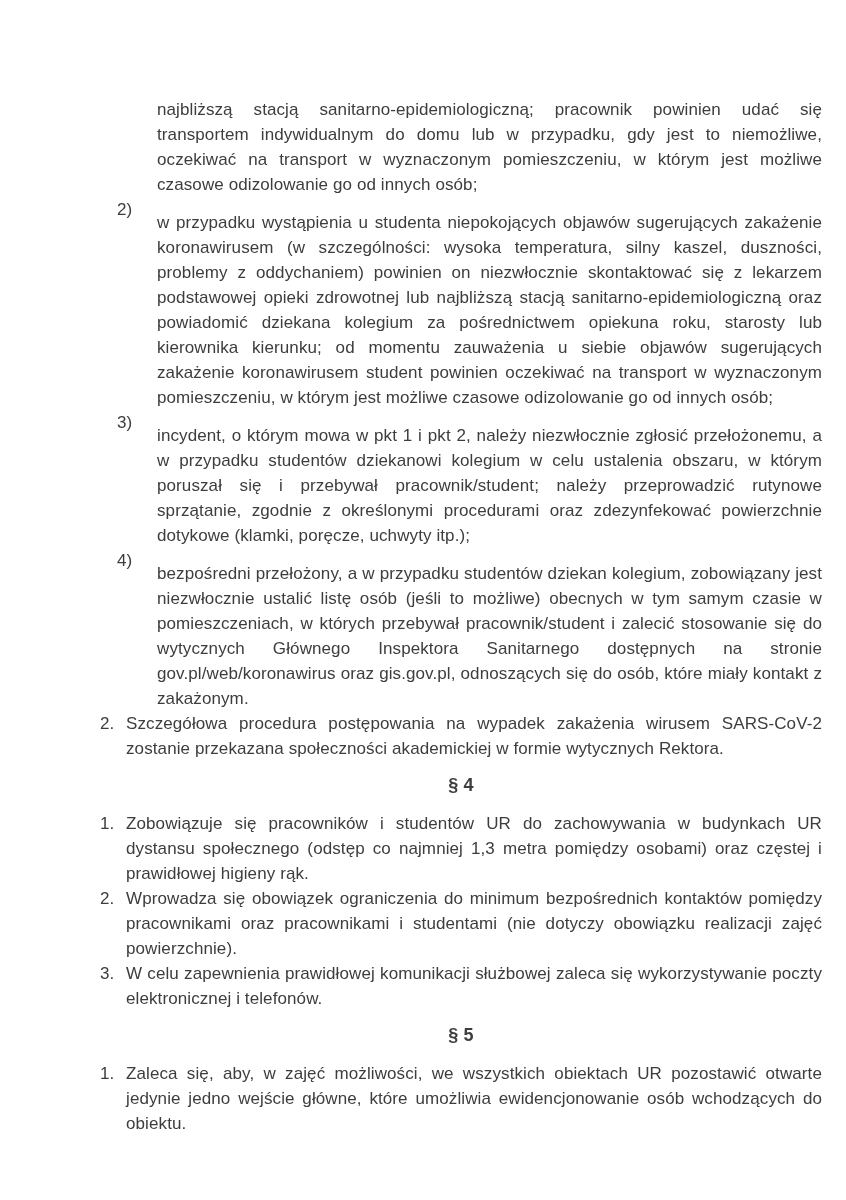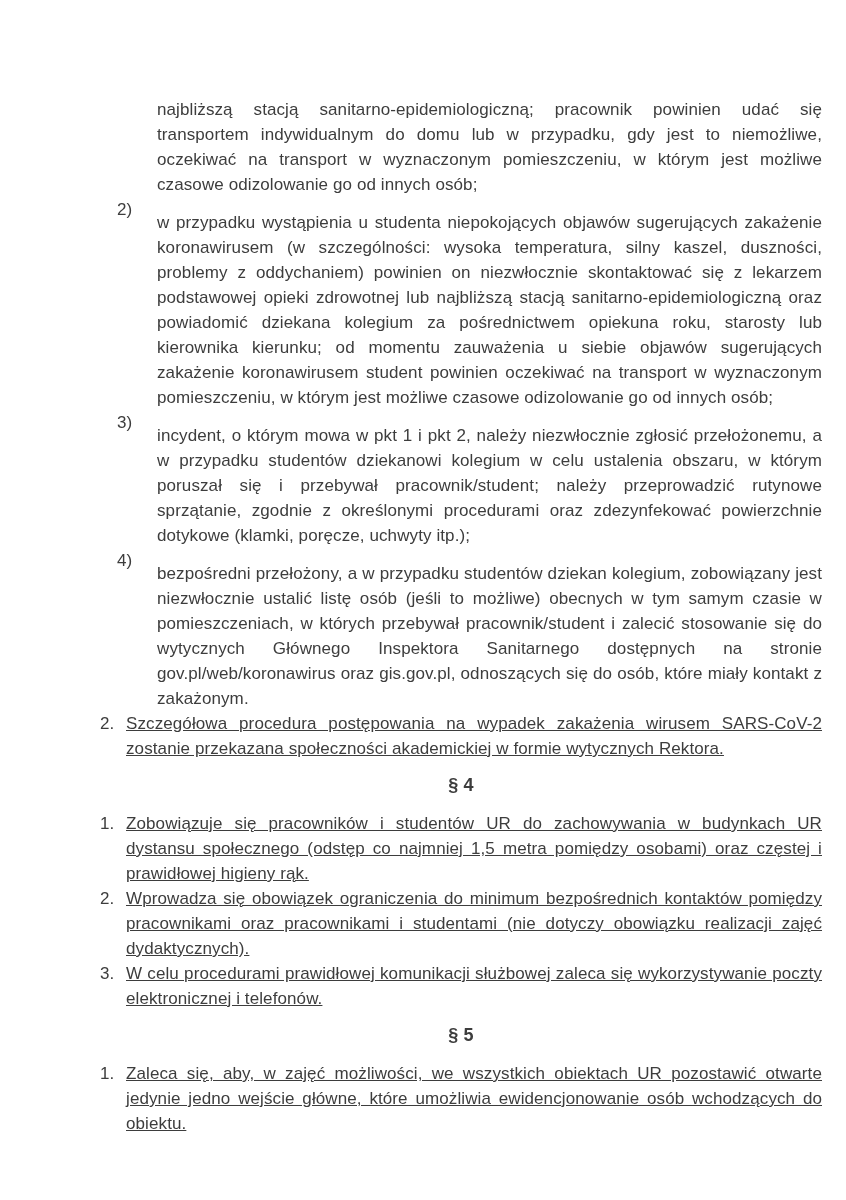--- a/index.html
+++ b/index.html
@@ -54,21 +54,20 @@
   .top-item {
     display: flex;
   }
   .top-item .marker {
     flex: 0 0 26px;
     text-align: left;
   }
   .top-item .body {
     flex: 1 1 auto;
     text-align: justify;
-    text-decoration: underline;
   }
 
   .heading {
     text-align: center;
     font-size: 18px;
     margin-top: 12px;
     margin-bottom: 13px;
   }
 </style>
 </head>
@@ -96,31 +95,31 @@
 
     <div class="item top-item">
       <span class="marker">2.</span>
       <span class="body">Szczegółowa procedura postępowania na wypadek zakażenia wirusem  SARS-CoV-2 zostanie przekazana społeczności akademickiej w formie wytycznych Rektora.</span>
     </div>
 
     <h2 class="heading">§ 4</h2>
 
     <div class="item top-item">
       <span class="marker">1.</span>
-      <span class="body">Zobowiązuje się pracowników i studentów UR do zachowywania w budynkach UR dystansu społecznego (odstęp co najmniej 1,5 metra pomiędzy osobami) oraz częstej i prawidłowej higieny rąk.</span>
+      <span class="body">Zobowiązuje się pracowników i studentów UR do zachowywania w budynkach UR dystansu społecznego (odstęp co najmniej 1,3 metra pomiędzy osobami) oraz częstej i prawidłowej higieny rąk.</span>
     </div>
 
     <div class="item top-item">
       <span class="marker">2.</span>
-      <span class="body">Wprowadza się obowiązek ograniczenia do minimum bezpośrednich kontaktów pomiędzy pracownikami oraz pracownikami i studentami (nie dotyczy obowiązku realizacji zajęć dydaktycznych).</span>
+      <span class="body">Wprowadza się obowiązek ograniczenia do minimum bezpośrednich kontaktów pomiędzy pracownikami oraz pracownikami i studentami (nie dotyczy obowiązku realizacji zajęć powierzchnie).</span>
     </div>
 
     <div class="item top-item">
       <span class="marker">3.</span>
-      <span class="body">W celu procedurami prawidłowej komunikacji służbowej zaleca się wykorzystywanie poczty elektronicznej i telefonów.</span>
+      <span class="body">W celu zapewnienia prawidłowej komunikacji służbowej zaleca się wykorzystywanie poczty elektronicznej i telefonów.</span>
     </div>
 
     <h2 class="heading">§ 5</h2>
 
     <div class="item top-item">
       <span class="marker">1.</span>
       <span class="body">Zaleca się, aby, w zajęć możliwości, we wszystkich obiektach UR pozostawić otwarte jedynie jedno wejście główne, które umożliwia ewidencjonowanie osób wchodzących do obiektu.</span>
     </div>
 
   </div>

